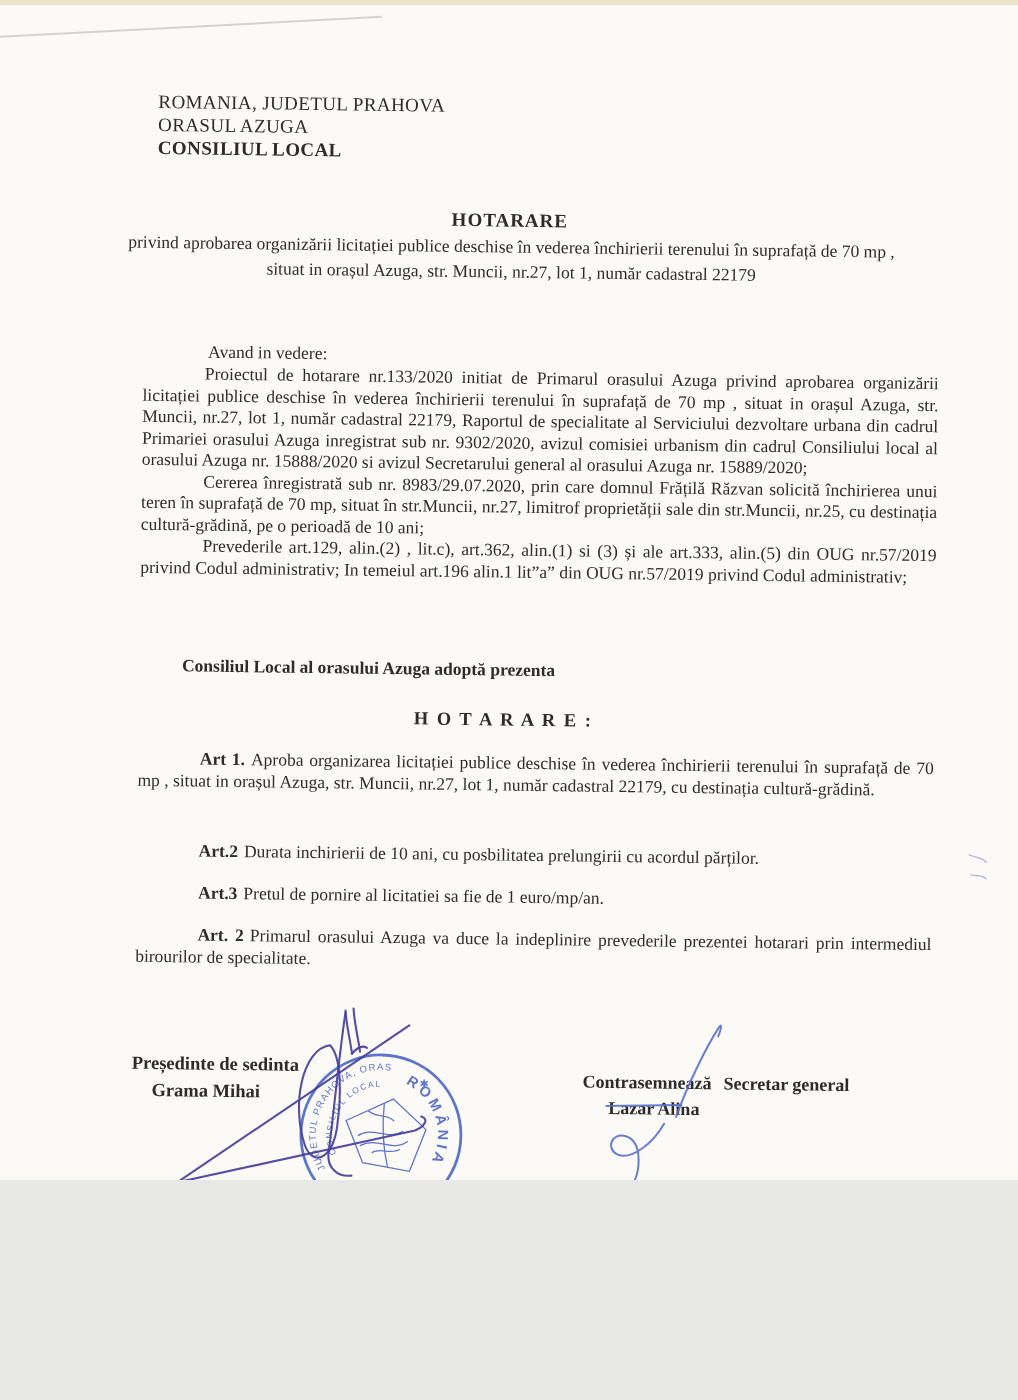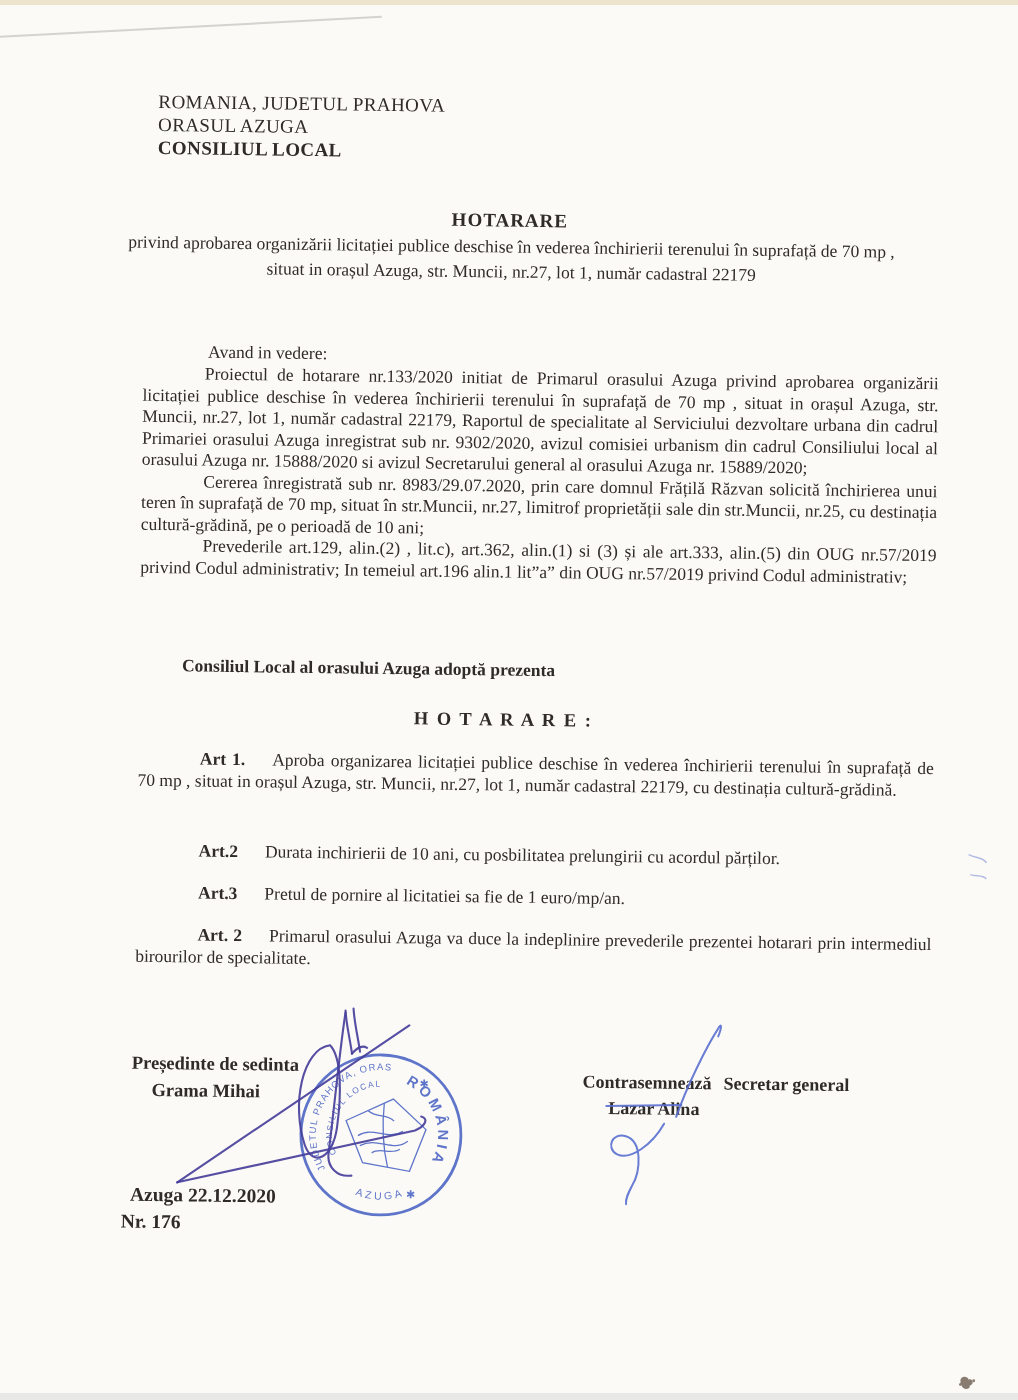--- a/index.html
+++ b/index.html
@@ -7,21 +7,21 @@
     --paper:#fbfaf6;
     --stamp-blue:#4a63c4;
     --signature-purple:#473f9b;
     --signature-blue:#5a6fd0;
     --scan-edge:#ece4cd;
   }
   *{margin:0;padding:0;box-sizing:border-box;}
   html,body{background:#e8e8e6;}
   .page{
     position:relative;
-    width:1018px;height:1393px;
+    width:1018px;height:1180px;
     background:var(--paper);
     overflow:hidden;
     font-family:"Liberation Serif","DejaVu Serif",serif;
     color:var(--ink);
   }
   .scan{position:absolute;inset:0;transform:rotate(0.75deg);transform-origin:160px 210px;}
   .edge-strip{position:absolute;top:0;left:0;width:100%;height:5px;background:var(--scan-edge);}
   .edge-line{position:absolute;top:26px;left:-8px;width:390px;height:2px;
     background:rgba(150,148,140,.38);transform:rotate(-3deg);}
   .header{position:absolute;left:157px;top:90px;font-size:19px;line-height:23px;letter-spacing:.4px;}
@@ -33,21 +33,21 @@
   .preamble-label{position:absolute;left:210px;top:341px;font-size:17.5px;}
   .preamble{position:absolute;left:145px;top:363px;width:796px;
     font-size:17.5px;line-height:21.5px;text-align:justify;}
   .preamble p{text-indent:62px;}
   .adoption{position:absolute;left:188px;top:655px;font-size:17.5px;font-weight:700;}
   .decision-heading{position:absolute;left:110px;top:705px;width:800px;text-align:center;
     font-weight:700;font-size:18.5px;letter-spacing:2px;}
   .article{position:absolute;left:145px;width:796px;font-size:17.5px;line-height:21.5px;
     text-align:justify;}
   .article p{text-indent:62px;}
-  .article b{margin-right:27px;}
+  .article b{margin-right:6px;}
   .art1{top:748px;}
   .art2{top:840px;}
   .art3{top:882px;}
   .art4{top:924px;}
   .sig-left-role{position:absolute;left:143px;top:1053px;font-size:18.5px;font-weight:700;}
   .sig-left-name{position:absolute;left:163px;top:1080px;font-size:18.5px;font-weight:700;}
   .sig-right{position:absolute;left:594px;top:1066px;font-size:18px;font-weight:700;}
   .sig-right .gap{display:inline-block;width:12px;}
   .sig-right-name{position:absolute;left:620px;top:1092px;font-size:18px;font-weight:700;}
   .footer-date{position:absolute;left:143px;top:1184px;font-size:19.5px;font-weight:700;}

